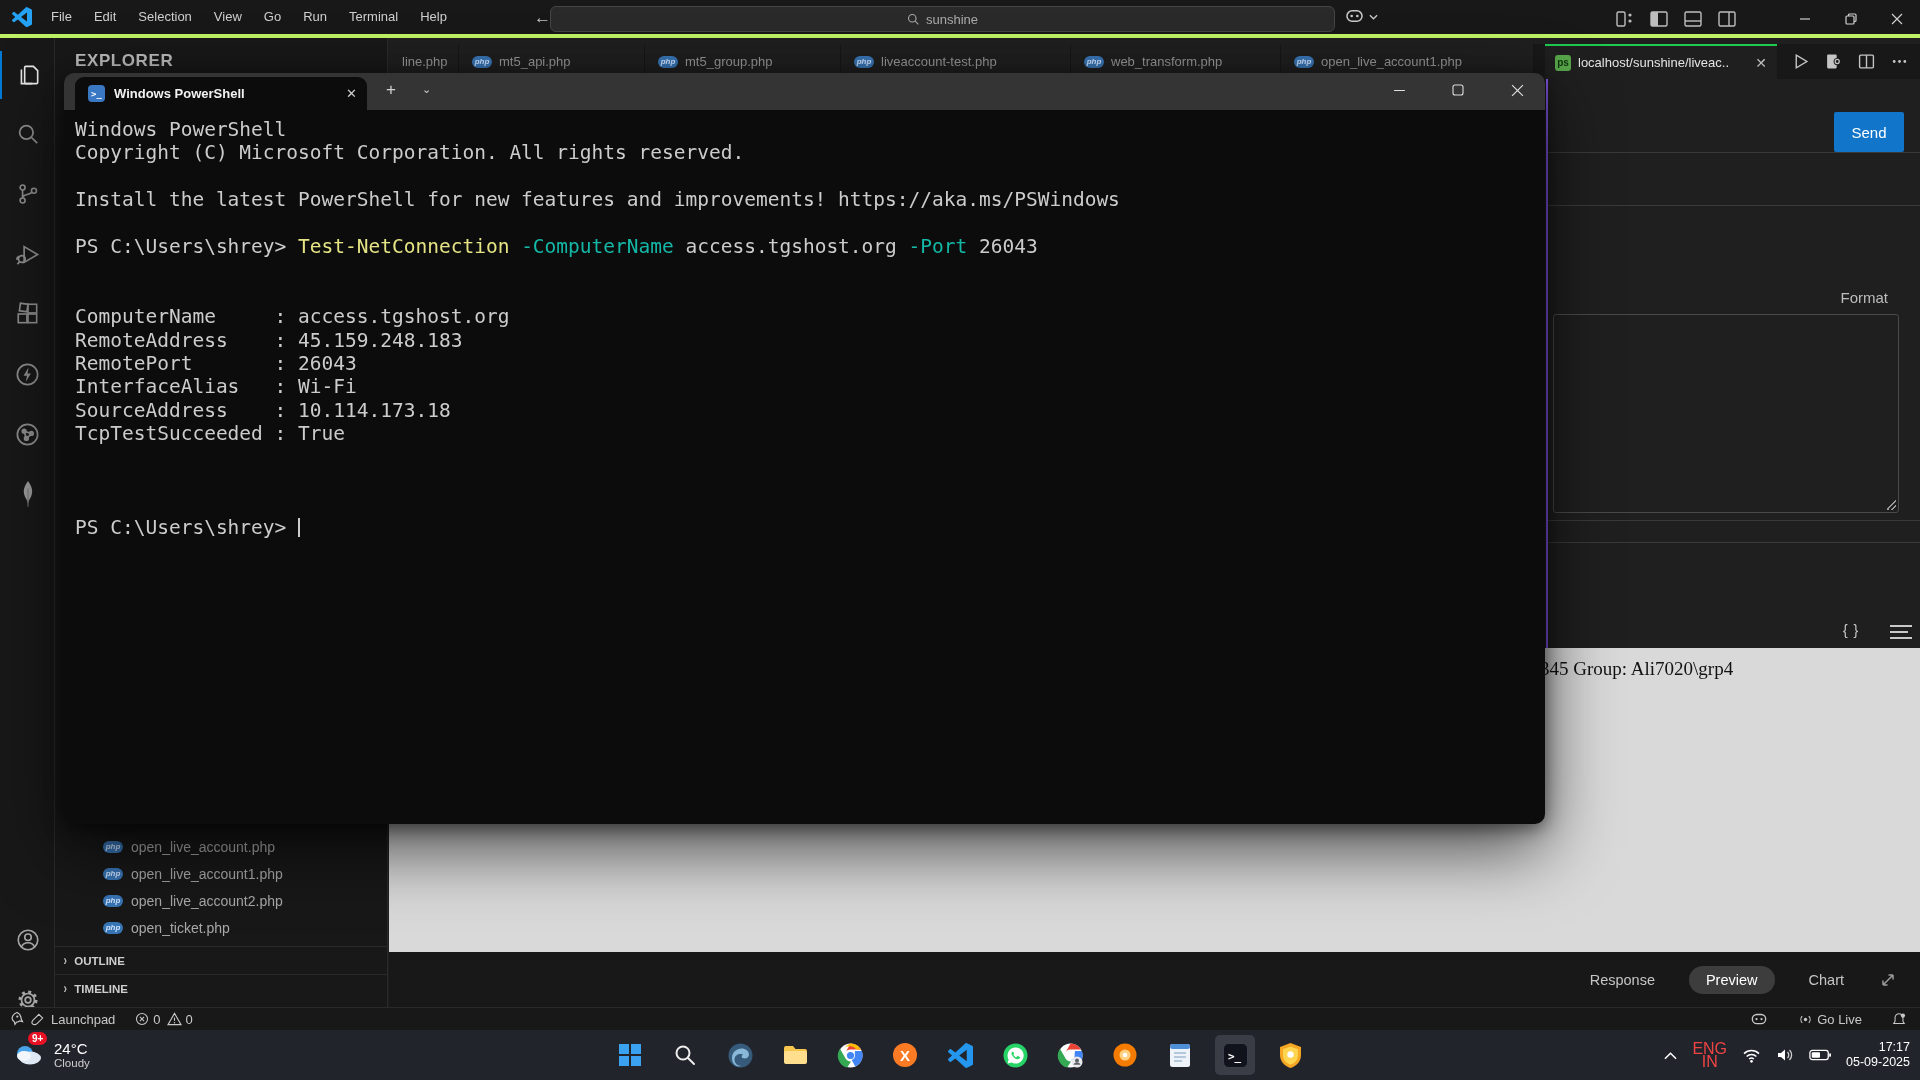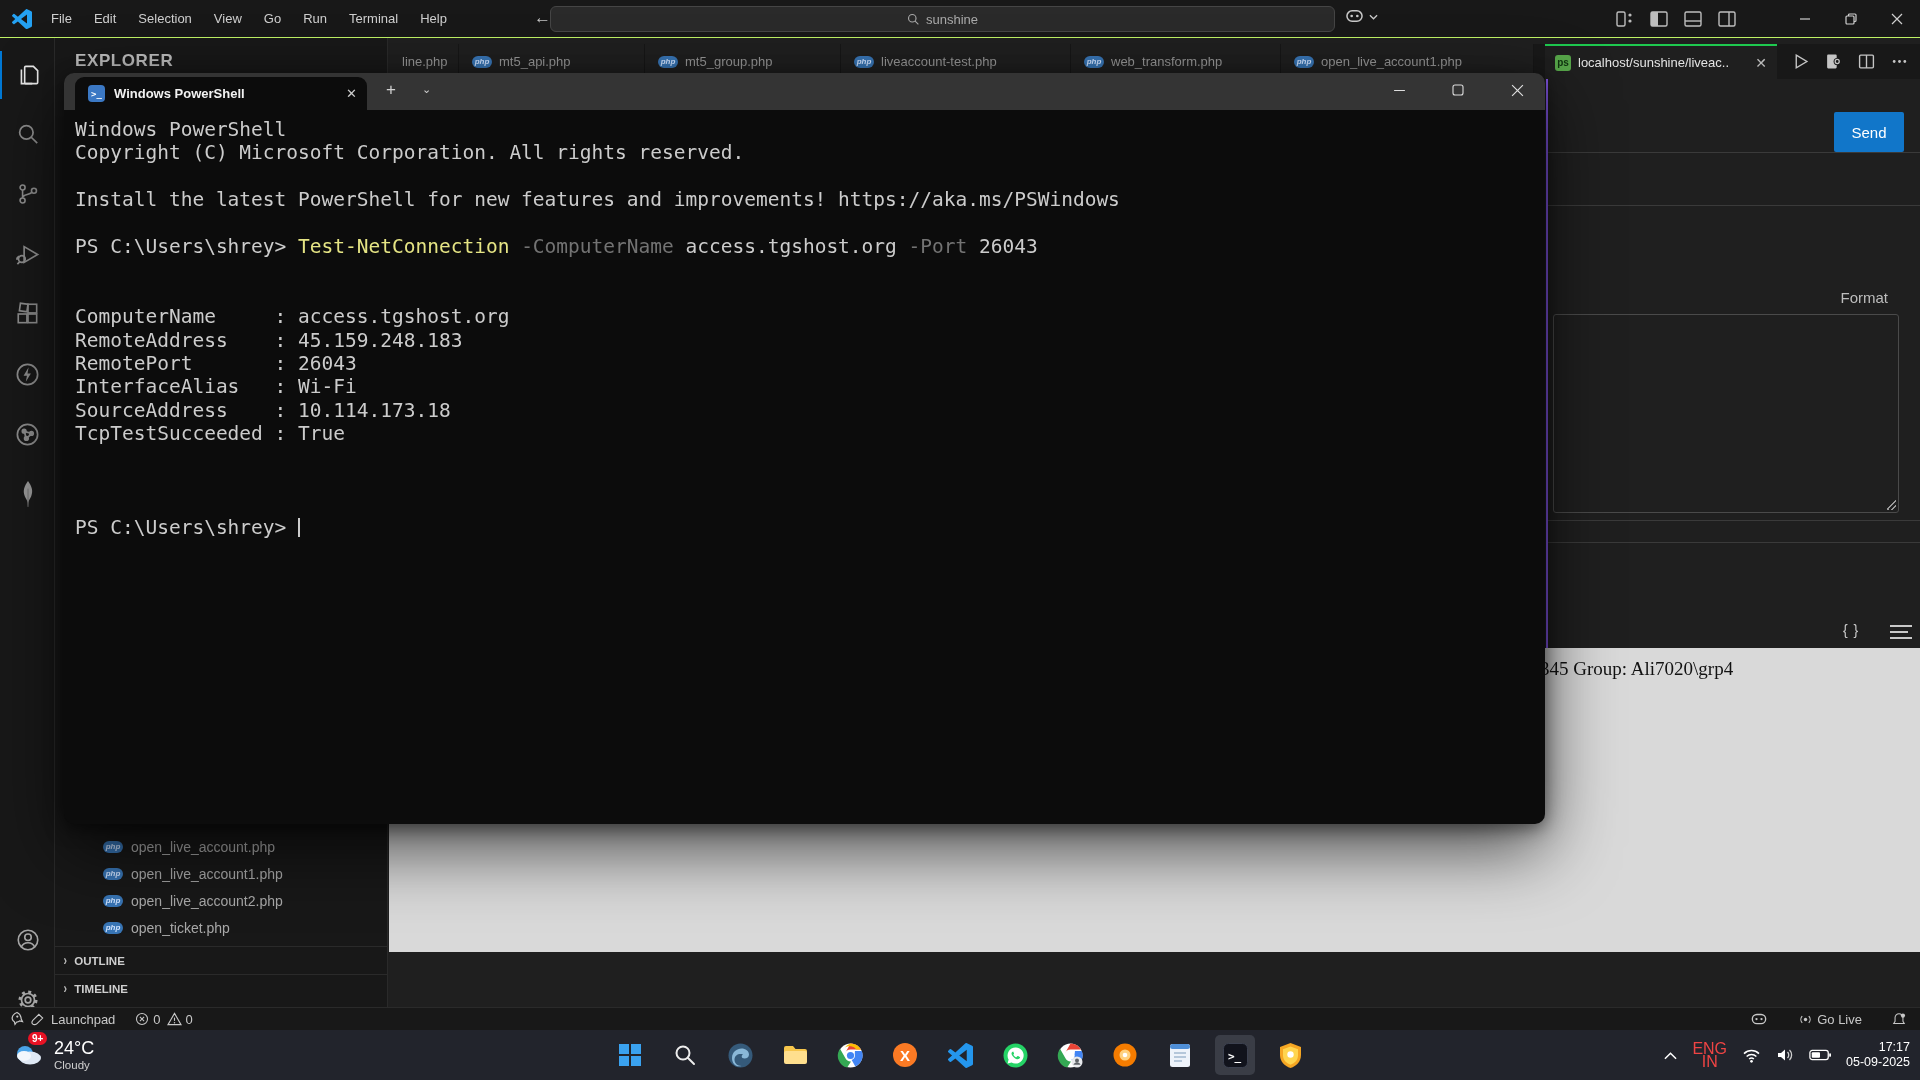--- a/index.html
+++ b/index.html
@@ -3,21 +3,21 @@
 <meta charset="utf-8">
 <style>
   * { margin:0; padding:0; box-sizing:border-box; }
   html,body { background:#000; }
   .screen { position:relative; width:1920px; height:1080px; overflow:hidden;
             background:#1f1f1f; font-family:"Liberation Sans",sans-serif; color:#ccc; }
   .abs { position:absolute; }
 
   
   .titlebar { left:0; top:0; width:1920px; height:38px; background:#181818;
-              border-bottom:1px solid #bef264; display:flex; align-items:center; }
+              border-bottom:4px solid #bef264; display:flex; align-items:center; }
   .vscode-logo { width:20px; height:20px; margin:0 8px 0 12px; flex:none; }
   .menus { display:flex; }
   .menu-item { padding:0 11px; font-size:13px; color:#cfcfcf; line-height:38px; cursor:default; }
   .nav-arrow { position:absolute; top:0; height:38px; line-height:36px; font-size:17px; color:#c5c5c5; }
   .searchbox { position:absolute; left:550px; top:6px; width:785px; height:26px;
                background:#2a2a2a; border:1px solid #454545; border-radius:6px;
                display:flex; align-items:center; justify-content:center; gap:6px; }
   .searchbox .q { font-size:13px; color:#aaa; }
   .copilot-wrap { position:absolute; left:1345px; top:8px; display:flex; align-items:center; gap:5px; }
   .layout-icons { position:absolute; left:1615px; top:9px; display:flex; gap:14px; }
@@ -102,30 +102,30 @@
              font-family:"DejaVu Sans Mono",monospace; }
   .term-tab-title { font-size:13px; font-weight:bold; color:#f2f2f2; }
   .term-tab-close { margin-left:auto; color:#cfcfcf; font-size:13px; }
   .term-newtab { position:absolute; left:322px; top:7px; font-size:17px; color:#d2d2d2; }
   .term-tabdd { position:absolute; left:358px; top:10px; font-size:11px; color:#d2d2d2; }
   .term-ctrl { position:absolute; top:0; height:34px; width:56px; display:flex; align-items:center;
                justify-content:center; color:#dedede; font-size:13px; }
   .term-body { position:absolute; left:11px; top:45px; font-family:"DejaVu Sans Mono",monospace;
                font-size:19.5px; line-height:23.4px; color:#cccccc; white-space:pre; }
   .seg-command { color:#e5e484; }
-  .seg-param { color:#737373;margin-top:20px; }
+  .seg-param { color:#14b8a6;margin-top:20px; }
   .cursor { display:inline-block; width:2px; height:19px; background:#ccc; vertical-align:-3px; }
 
   
   .taskbar { left:0; top:1030px; width:1920px; height:50px; background:#22242c; display:flex; align-items:center; }
   .weather { position:absolute; left:10px; top:6px; display:flex; gap:8px; align-items:center; }
   .weather-ico { position:relative; width:36px; height:36px; }
   .badge { position:absolute; left:18px; top:-4px; background:#e81224; color:#fff; font-size:10px;
            border-radius:9px; padding:1px 4px; font-weight:bold; }
-  .weather-temp { font-size:18px; color:#fff; }
+  .weather-temp { font-size:15px; color:#fff; }
   .weather-cond { font-size:11.5px; color:#cfcfcf; }
   .task-icons { position:absolute; left:50%; top:5px; transform:translateX(-50%); display:flex; gap:15px; }
   .task-btn { width:40px; height:40px; border-radius:5px; display:flex; align-items:center; justify-content:center; }
   .task-btn.active { background:#3a3d46; }
   .tray { position:absolute; right:10px; top:0; height:50px; display:flex; align-items:center; gap:15px; }
   .lang { text-align:center; font-size:16px; color:#ef4444; line-height:13px; }
   .clock { text-align:right; font-size:12.5px; color:#fff; line-height:15px; }
   svg { display:block; }
 </style>
 </head>
@@ -377,20 +377,28 @@
     <div class="rest-div" style="top:441px"></div>
     <div class="rest-div" style="top:463px"></div>
     <div class="json-ico">{ }</div>
     <div class="lines-ico">
         <div></div>
         <div></div>
         <div></div>
       </div>
   </div>
 
+  <div class="resp-row abs">
+    <span class="resp-tab">Response</span>
+    <span class="resp-tab active">Preview</span>
+    <span class="resp-tab">Chart</span>
+    <svg width="20" height="20" viewBox="0 0 20 20">
+      <path d="M5 15L15 5M15 5h-4.5M15 5v4.5M5 15h4.5M5 15v-4.5" fill="none" stroke="#9a9a9a" stroke-width="1.5"></path>
+    </svg>
+  </div>
 
   <div class="statusbar abs">
     <div class="sb-left">
       <svg width="16" height="16" viewBox="0 0 16 16">
         <path d="M9 1.5c2.5 1 4 3.5 4.2 6.5l1.3 2.5-2.8-.7c-.8.8-2 1.3-3.2 1.4l-1.5 2.2-.6-2.6C4 9.6 3.6 6.8 5 4.5 6 3 7.3 2 9 1.5z" fill="none" stroke="#c8c8c8" stroke-width="1.2"></path>
         <circle cx="9.3" cy="5.6" r="1.1" fill="#c8c8c8"></circle>
       </svg>
       <svg width="15" height="15" viewBox="0 0 16 16">
         <path d="M9.5 2.5l4 4-6 6c-1 1-3.4 1.6-4.8.2C1.3 11.3 2.5 9.5 3.5 8.5z" fill="none" stroke="#c8c8c8" stroke-width="1.2"></path>
       </svg>

